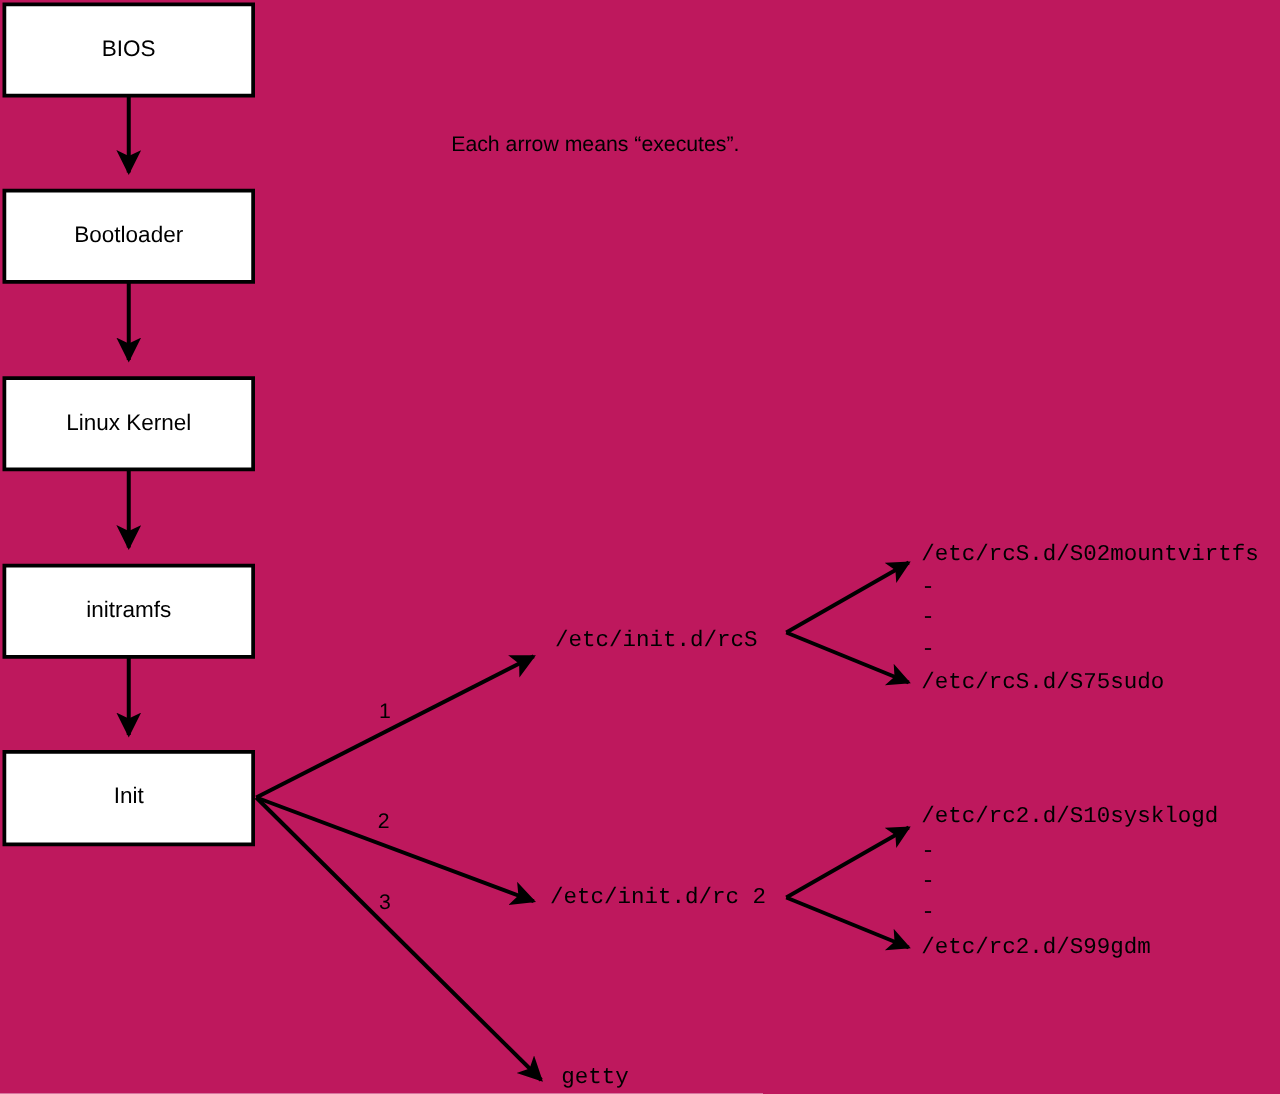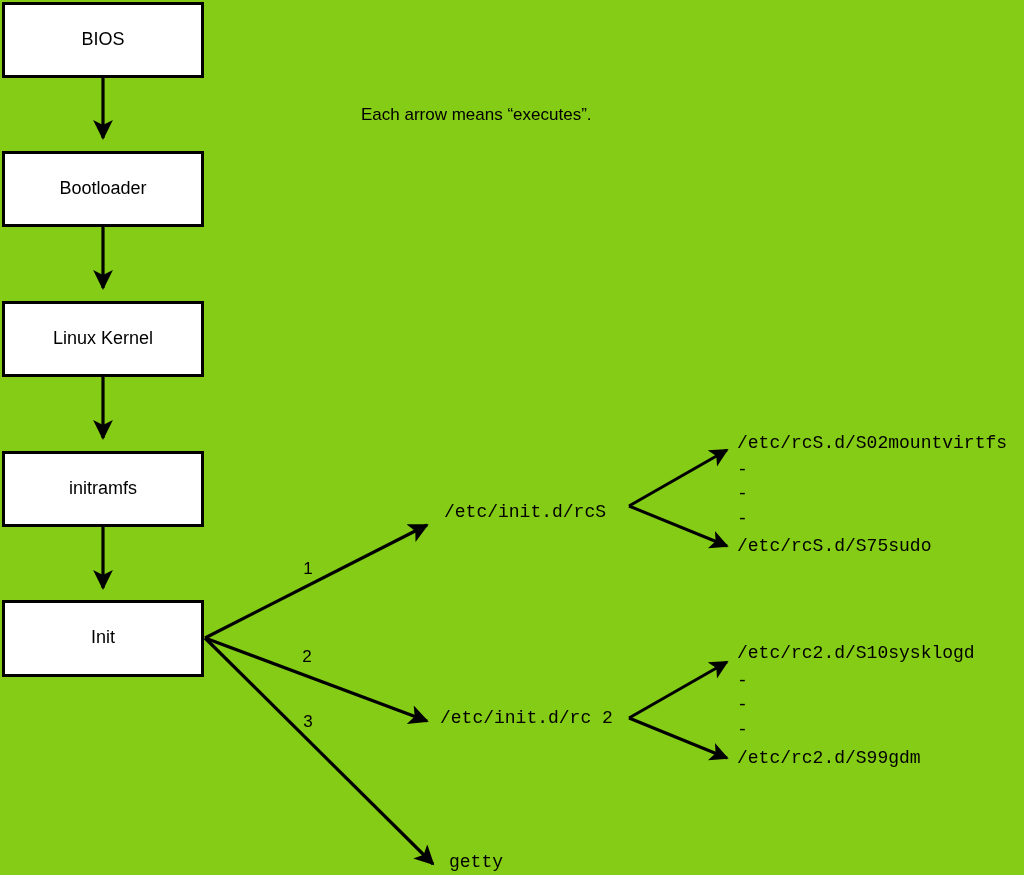--- a/index.html
+++ b/index.html
@@ -7,21 +7,21 @@
     padding: 0;
     background: #ffffff;
   }
   body {
     font-family: "Liberation Sans", sans-serif;
   }
   #diagram-root {
     position: relative;
     width: 1024px;
     height: 875px;
-    background: #84cc16;
+    background: #be185d;
     overflow: hidden;
   }
   svg.diagram-canvas {
     display: block;
     width: 1024px;
     height: 875px;
   }
   .box-rect {
     fill: #ffffff;
     stroke: #000000;

